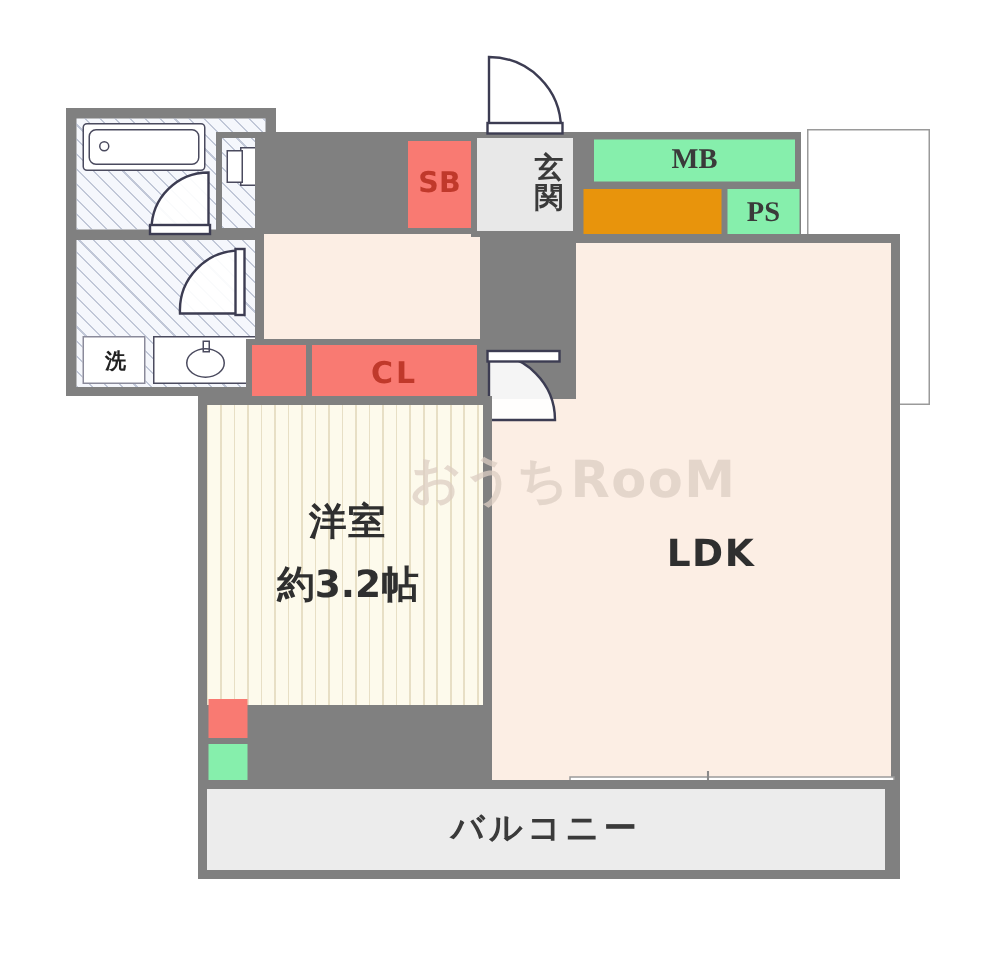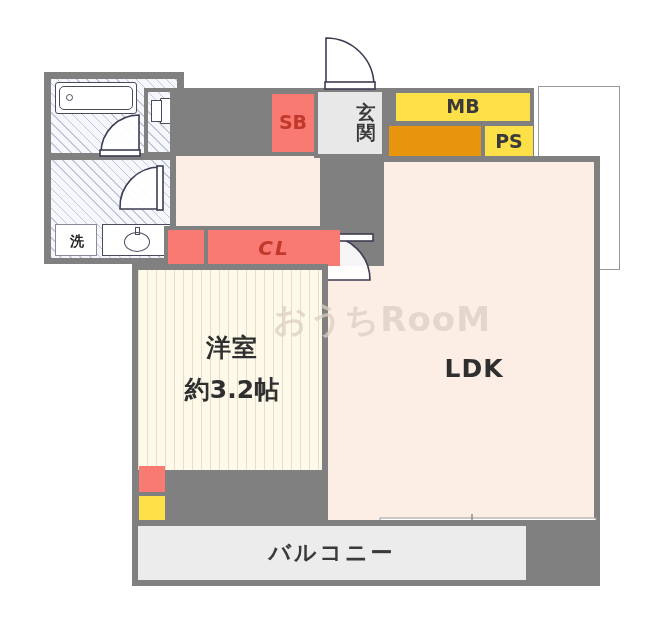--- a/index.html
+++ b/index.html
@@ -4,21 +4,21 @@
 <title>Floor Plan</title>
 <style>
   html,body{margin:0;padding:0;background:#ffffff;}
   body{font-family:"DejaVu Sans","Liberation Sans",sans-serif;}
   #stage{position:relative;width:663px;height:641px;background:#ffffff;overflow:hidden;}
   .abs{position:absolute;box-sizing:border-box;}
   
   .fill-wall{background:#808080;}
   .fill-ldk{background:#fceee4;}
   .fill-hall{background:#fceee4;}
-  .fill-grey{background:#fde047;}
+  .fill-grey{background:#86efac;font-family:Liberation Serif, serif;}
   .fill-lgrey{background:#e8e8e8;}
   .fill-red{background:#f97a72;}
   .fill-orange{background:#e8940c;}
   .fill-white{background:#ffffff;}
   .fill-balc{background:#ececec;}
   
   .hatch{
     background-color:#f5f7fc;
     background-image:repeating-linear-gradient(45deg,
       rgba(150,160,185,.55) 0px, rgba(150,160,185,.55) 1px,
@@ -141,21 +141,21 @@
   <svg class="abs" style="left:320px;top:232px;width:58px;height:54px;" viewBox="0 0 58 54">
     <path class="arc" d="M6,4 L6,48 L50,48 A44,44 0 0 0 6,4 Z"></path>
     <rect class="panel" x="5" y="2" width="48" height="7"></rect>
   </svg>
   <div class="abs lbl roomlabel" style="left:384px;top:330px;width:180px;height:78px;">
     <span class="l1">LDK</span>
   </div>
 
   <div class="abs fill-wall" style="left:164px;top:226px;width:158px;height:44px;"></div>
   <div class="abs fill-red" style="left:168px;top:230px;width:36px;height:36px;"></div>
-  <div class="abs fill-red lbl lbl-red" style="left:208px;top:230px;width:132px;height:36px;font-size:20px;letter-spacing:2px;font-style:italic;">CL</div>
+  <div class="abs fill-red lbl lbl-red" style="left:208px;top:230px;width:110px;height:36px;font-size:20px;letter-spacing:2px;">CL</div>
 
   <svg class="abs" style="left:164px;top:264px;width:158px;height:44px;" viewBox="0 0 158 44">
     <rect class="panel" x="2" y="1" width="42" height="7"></rect>
     <rect class="panel" x="44" y="1" width="56" height="7"></rect>
     <rect class="panel" x="100" y="1" width="56" height="7"></rect>
     <path class="arcline" d="M44,5 A42,42 0 0 1 2,42"></path>
     <path class="arcline" d="M44,5 A38,38 0 0 0 82,42"></path>
     <path class="arcline" d="M100,5 A38,38 0 0 1 62,42"></path>
     <path class="arcline" d="M100,5 A42,42 0 0 0 142,42"></path>
     <path class="arcline" d="M44,5 L44,42 M100,5 L100,42"></path>
@@ -170,17 +170,17 @@
 
   <div class="abs fill-red" style="left:139px;top:466px;width:26px;height:26px;"></div>
   <div class="abs fill-grey" style="left:139px;top:496px;width:26px;height:24px;"></div>
 
   <svg class="abs" style="left:380px;top:514px;width:216px;height:14px;" viewBox="0 0 216 14">
     <rect x="0" y="4" width="216" height="5" fill="#ffffff" stroke="#9a9a9a" stroke-width="1"></rect>
     <line x1="92" y1="0" x2="92" y2="14" stroke="#8a8a8a" stroke-width="1.4"></line>
   </svg>
 
   <div class="abs fill-wall" style="left:132px;top:520px;width:468px;height:66px;"></div>
-  <div class="abs fill-balc lbl lbl-dark" style="left:138px;top:526px;width:388px;height:54px;font-size:22px;letter-spacing:3px;color:#3a3a3a;">バルコニー</div>
+  <div class="abs fill-balc lbl lbl-dark" style="left:138px;top:526px;width:452px;height:54px;font-size:22px;letter-spacing:3px;color:#3a3a3a;">バルコニー</div>
 
   <div class="abs watermark" style="left:252px;top:298px;width:260px;height:44px;display:flex;align-items:center;justify-content:center;">おうちRooM</div>
 
 </div>
 
 </body></html>

